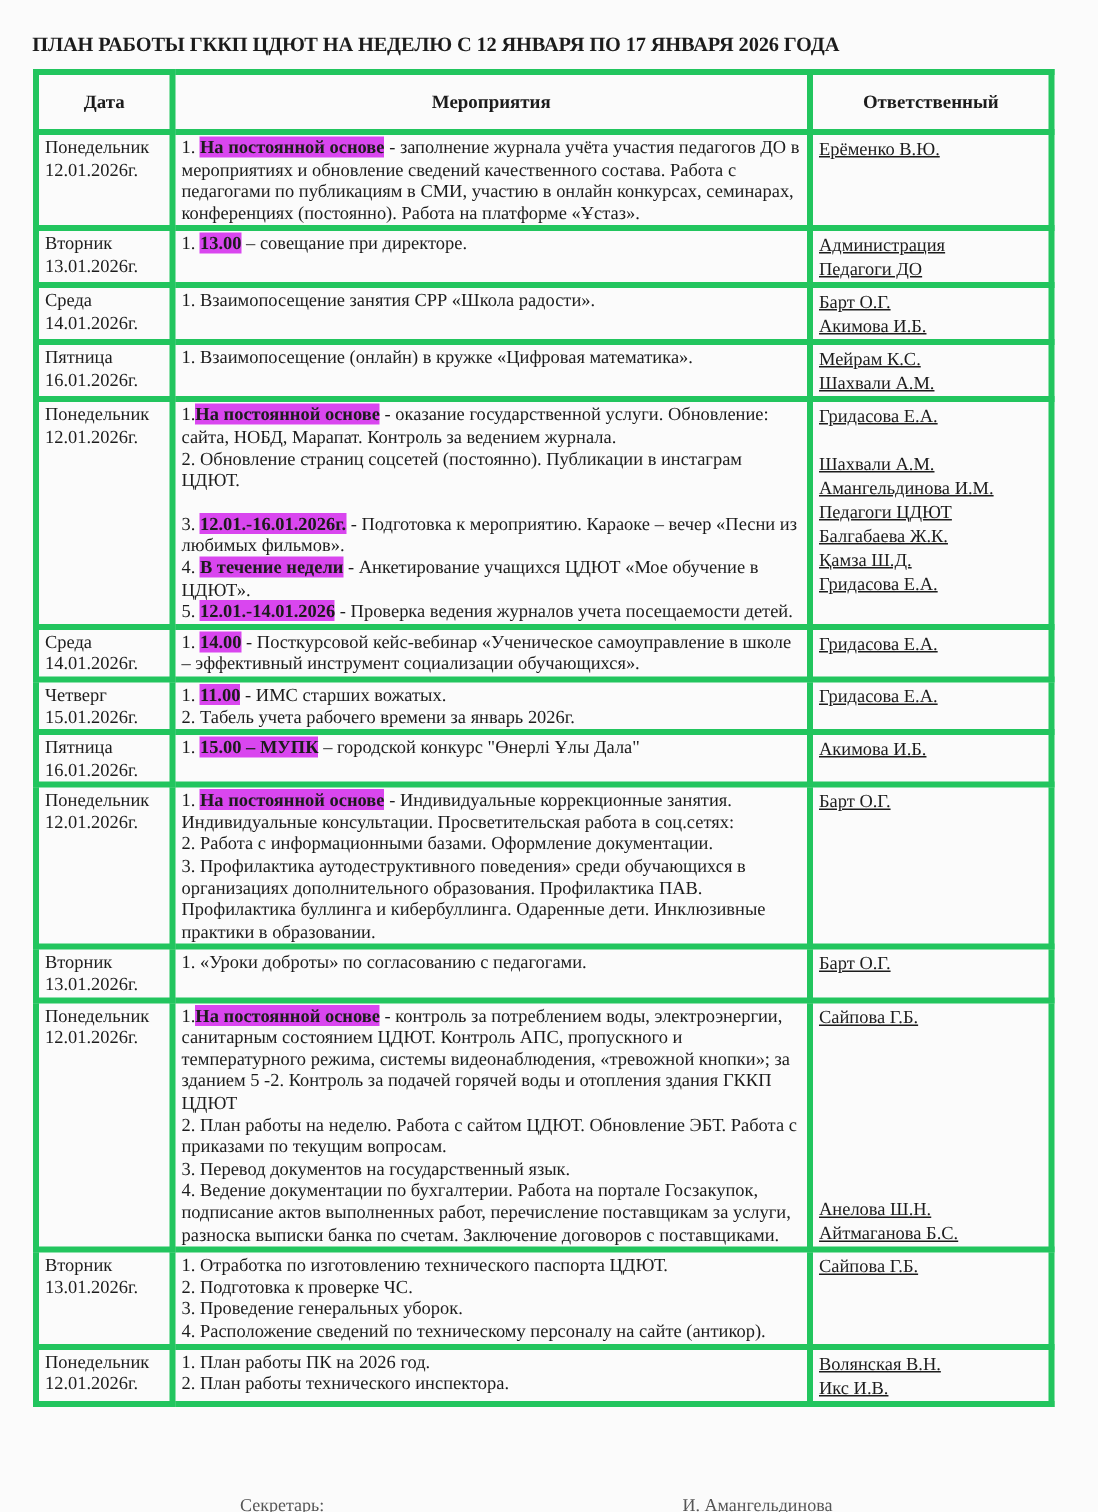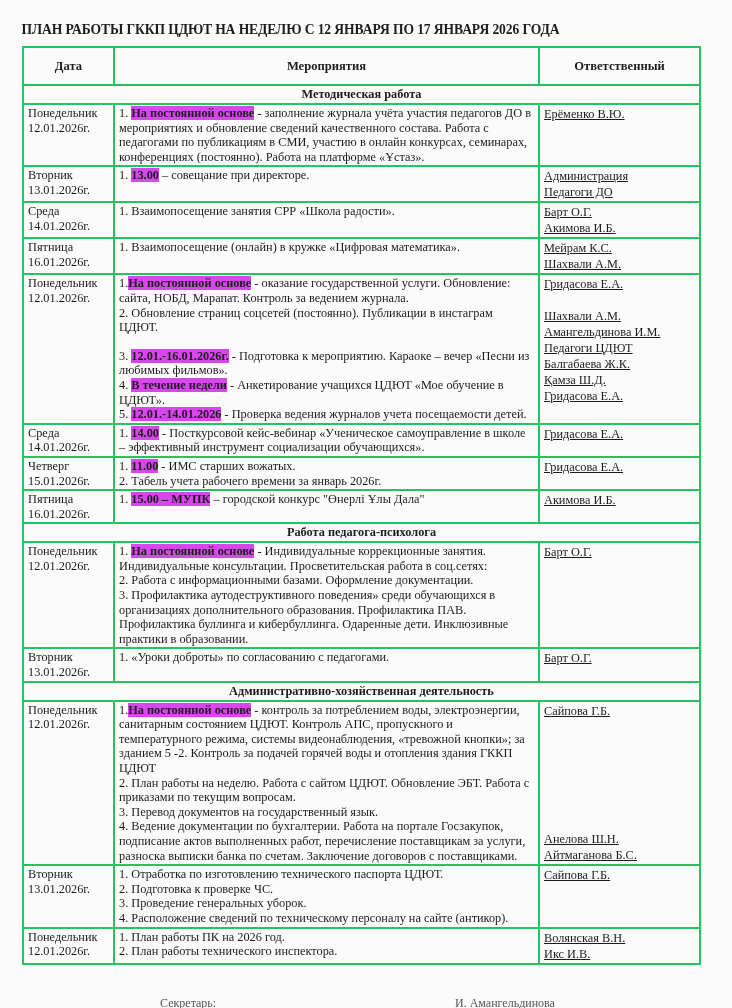--- a/index.html
+++ b/index.html
@@ -14,21 +14,21 @@
       position: absolute; left: 0; top: 22px; width: 581px;
       text-align: center; font-weight: bold; font-size: 13.6px;
       letter-spacing: -0.1px;
     }
     table.plan {
       position: absolute; left: 22px; top: 46px; width: 677px;
       border-collapse: collapse; table-layout: fixed;
       font-size: 12.3px; line-height: 14.6px;
     }
     table.plan td, table.plan th {
-      border: 2px solid #22c55e; vertical-align: top; padding: 1px 4px; margin-top: 36px;
+      border: 4px solid #22c55e; vertical-align: top; padding: 1px 4px; margin-top: 36px;
     }
     col.c1 { width: 91px; }
     col.c2 { width: 425px; }
     col.c3 { width: 161px; }
     th { font-weight: bold; font-size: 12.6px; height: 34px; vertical-align: middle !important; text-align: center; }
     td.section { text-align: center; font-weight: bold; padding: 0 4px; height: 15px; }
     td.date { }
     td.date div { line-height: 14.6px; }
     td.act .line { display: block; }
     .hl { background: #d946ef; font-weight: bold; }
@@ -52,23 +52,20 @@
     </colgroup>
   <thead>
     <tr>
       <th>Дата</th>
       <th>Мероприятия</th>
       <th>Ответственный</th>
     </tr>
   </thead>
   <tbody id="plan-body">
       <tr>
-        <td colspan="3" class="section">Методическая работа</td>
-      </tr>
-      <tr>
         <td class="date">
           <div>Понедельник</div>
           <div>12.01.2026г.</div>
         </td>
         <td class="act">
           <span class="line"><span>1. </span><span class="hl">На постоянной основе</span><span> - заполнение журнала учёта участия педагогов ДО в мероприятиях и обновление сведений качественного состава. Работа с педагогами по публикациям в СМИ, участию в онлайн конкурсах, семинарах, конференциях (постоянно). Работа на платформе «Ұстаз».</span></span>
         </td>
         <td class="resp">
           <span class="name">Ерёменко В.Ю.</span>
         </td>
@@ -167,23 +164,20 @@
           <div>16.01.2026г.</div>
         </td>
         <td class="act">
           <span class="line"><span>1. </span><span class="hl">15.00 – МУПК</span><span> – городской конкурс "Өнерлі Ұлы Дала"</span></span>
         </td>
         <td class="resp">
           <span class="name">Акимова И.Б.</span>
         </td>
       </tr>
       <tr>
-        <td colspan="3" class="section">Работа педагога-психолога</td>
-      </tr>
-      <tr>
         <td class="date">
           <div>Понедельник</div>
           <div>12.01.2026г.</div>
         </td>
         <td class="act">
           <span class="line"><span>1. </span><span class="hl">На постоянной основе</span><span> - Индивидуальные коррекционные занятия. Индивидуальные консультации. Просветительская работа в соц.сетях:</span></span>
           <span class="line"><span>2. </span><span>Работа с информационными базами. Оформление документации.</span></span>
           <span class="line"><span>3. </span><span>Профилактика аутодеструктивного поведения» среди обучающихся в организациях дополнительного образования. Профилактика ПАВ. Профилактика буллинга и кибербуллинга. Одаренные дети. Инклюзивные практики в образовании.</span></span>
         </td>
         <td class="resp">
@@ -194,23 +188,20 @@
         <td class="date">
           <div>Вторник</div>
           <div>13.01.2026г.</div>
         </td>
         <td class="act">
           <span class="line"><span>1. </span><span>«Уроки доброты» по согласованию с педагогами.</span></span>
         </td>
         <td class="resp">
           <span class="name">Барт О.Г.</span>
         </td>
-      </tr>
-      <tr>
-        <td colspan="3" class="section">Административно-хозяйственная деятельность</td>
       </tr>
       <tr>
         <td class="date">
           <div>Понедельник</div>
           <div>12.01.2026г.</div>
         </td>
         <td class="act">
           <span class="line"><span>1.</span><span class="hl">На постоянной основе</span><span>  - контроль за потреблением воды, электроэнергии, санитарным состоянием ЦДЮТ. Контроль АПС, пропускного и температурного режима, системы видеонаблюдения, «тревожной кнопки»; за  зданием 5 -2. Контроль за подачей горячей воды и отопления здания ГККП ЦДЮТ</span></span>
           <span class="line"><span>2. </span><span>План работы на неделю. Работа с сайтом ЦДЮТ. Обновление ЭБТ. Работа с приказами по текущим вопросам.</span></span>
           <span class="line"><span>3. </span><span>Перевод документов на государственный язык.</span></span>

